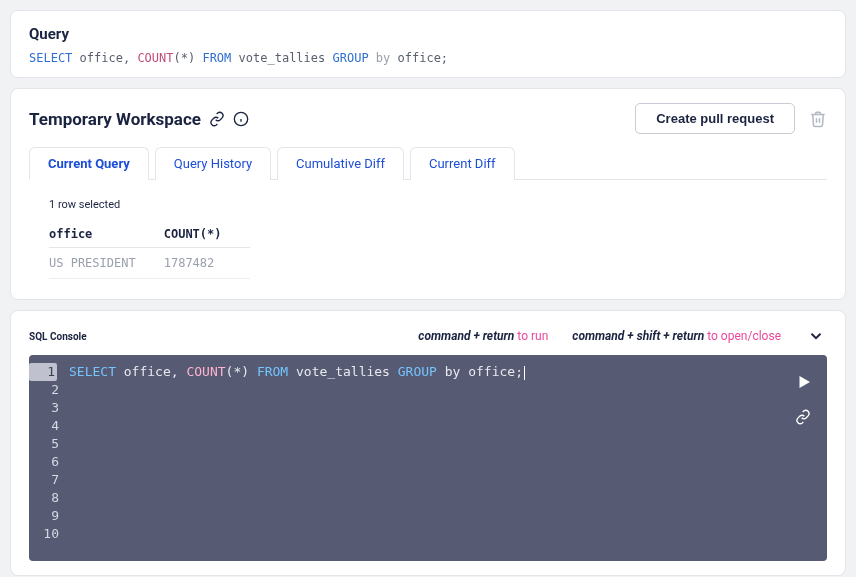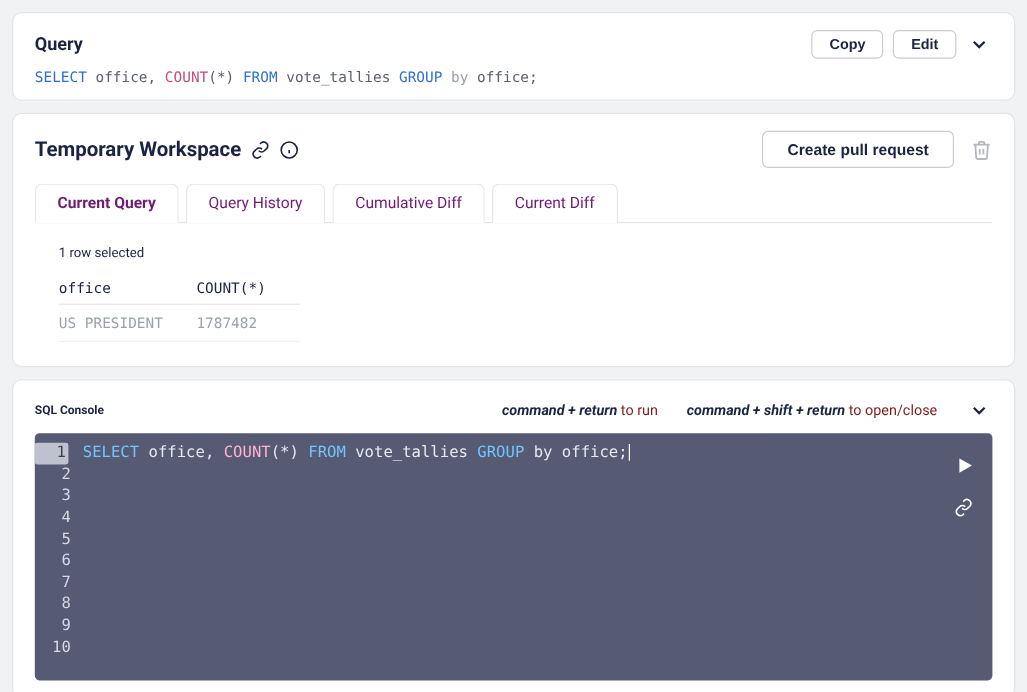--- a/index.html
+++ b/index.html
@@ -66,37 +66,37 @@
     border-bottom: 1px solid #e3e5ea;
     padding-left: 0px;
   }
   .tab {
     border: 1px solid #e3e5ea;
     border-bottom: none;
     border-radius: 6px 6px 0 0;
     background: #fff;
     padding: 8px 18px;
     font-size: 13px;
-    color: #701a75;
+    color: #1d4ed8;
     cursor: pointer;
     position: relative;
     top: 1px;
   }
   .tab.active {
     font-weight: 700;
     background: #fff;
     border-bottom: 1px solid #fff;
   }
   .tab.inactive { font-weight: 400; }
   .tab-content { padding: 18px 6px 0 20px; }
   .row-selected { font-size: 11px; color: #1a2340; margin-bottom: 10px; }
   table.results { border-collapse: collapse; }
   table.results th {
     text-align: left;
-    font-weight: 400;
+    font-weight: 700;
     padding: 6px 28px 6px 0;
     border-bottom: 1px solid #e3e5ea;
     color: #1a2340;
     margin-top: 20px;
   }
   table.results td {
     padding: 8px 28px 8px 0;
     border-bottom: 1px solid #eceef2;
     color: #9aa0ac;
   }
@@ -105,21 +105,21 @@
   .console-card { padding: 14px 18px 14px 18px; }
   .console-header {
     display: flex;
     align-items: center;
     justify-content: space-between;
     margin-bottom: 8px;
   }
   .console-title { font-size: 10px; font-weight: 700; color: #1a2340; }
   .hints { display: flex; align-items: center; gap: 24px; font-size: 12px; color: #1a2340; }
   .hint { }
-  .hint .faded { color: #7f1d1d; }
+  .hint .faded { color: #ec4899; }
   .hint strong { font-weight:700;font-style:italic; }
   .editor {
     background: #565a72;
     border-radius: 4px;
     padding: 8px 0 18px 0;
     display: flex;
     position: relative;
     min-height: 190px;
   }
   .gutter {
@@ -161,29 +161,20 @@
     gap: 18px;
   }
   .editor-action { color: #fff; cursor: pointer; display:inline-flex; }
 </style>
 </head>
 <body>
 
 <div class="card query-card">
   <div class="query-header">
     <div class="query-title">Query</div>
-    <div class="header-actions">
-      <button class="btn">Copy</button>
-      <button class="btn">Edit</button>
-      <span class="chevron">
-        <svg width="18" height="18" viewBox="0 0 24 24" fill="none" stroke="#1a2340" stroke-width="2.5">
-            <polyline points="6 9 12 15 18 9"></polyline>
-          </svg>
-      </span>
-    </div>
   </div>
   <div class="query-body mono">
     <span class="kw-select">SELECT</span><span class="kw-plain"> office, </span><span class="kw-count">COUNT</span><span class="kw-plain">(*) </span><span class="kw-from">FROM</span><span class="kw-plain"> vote_tallies </span><span class="kw-group">GROUP</span><span class="kw-by"> by</span><span class="kw-plain"> office;</span>
   </div>
 </div>
 
 <div class="card workspace-card">
   <div class="workspace-header">
     <div class="ws-title-row">
       <div class="ws-title">Temporary Workspace</div>

